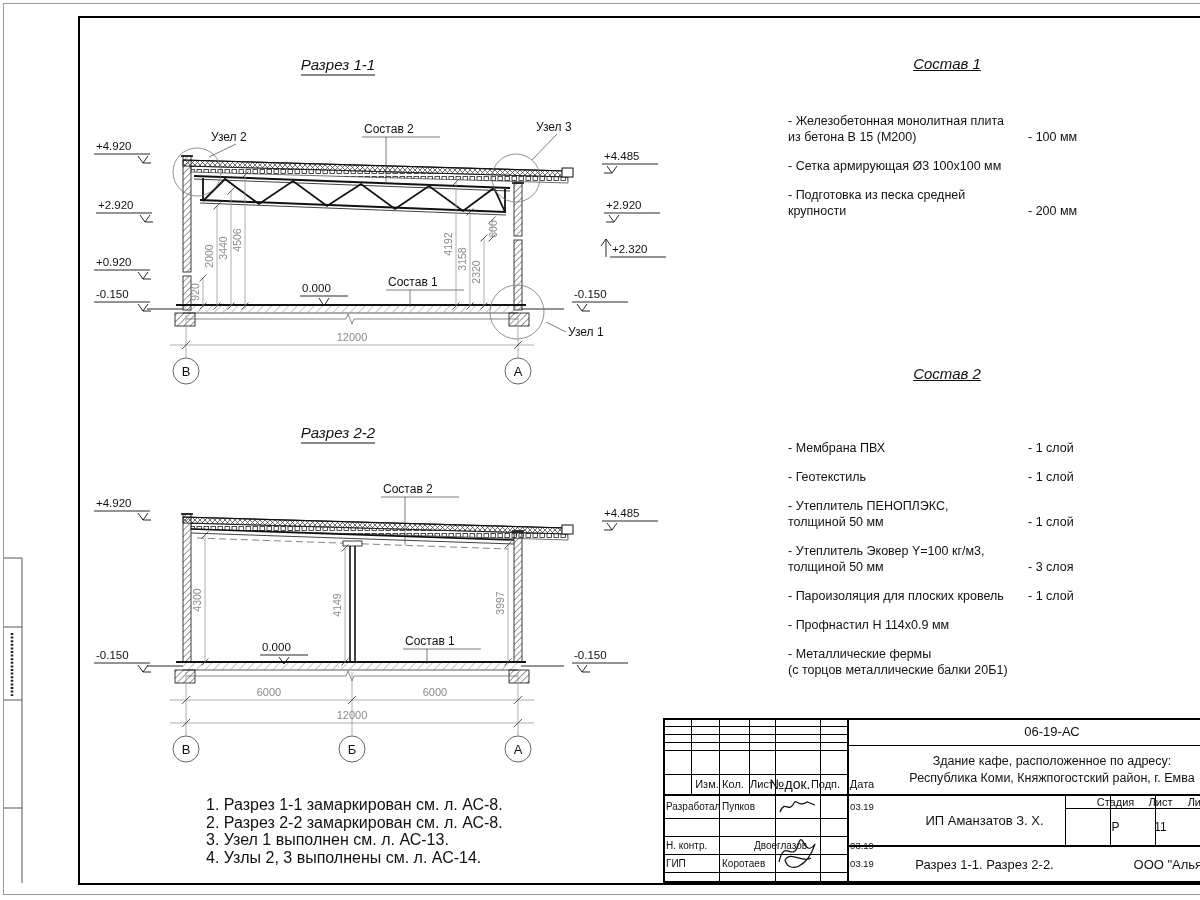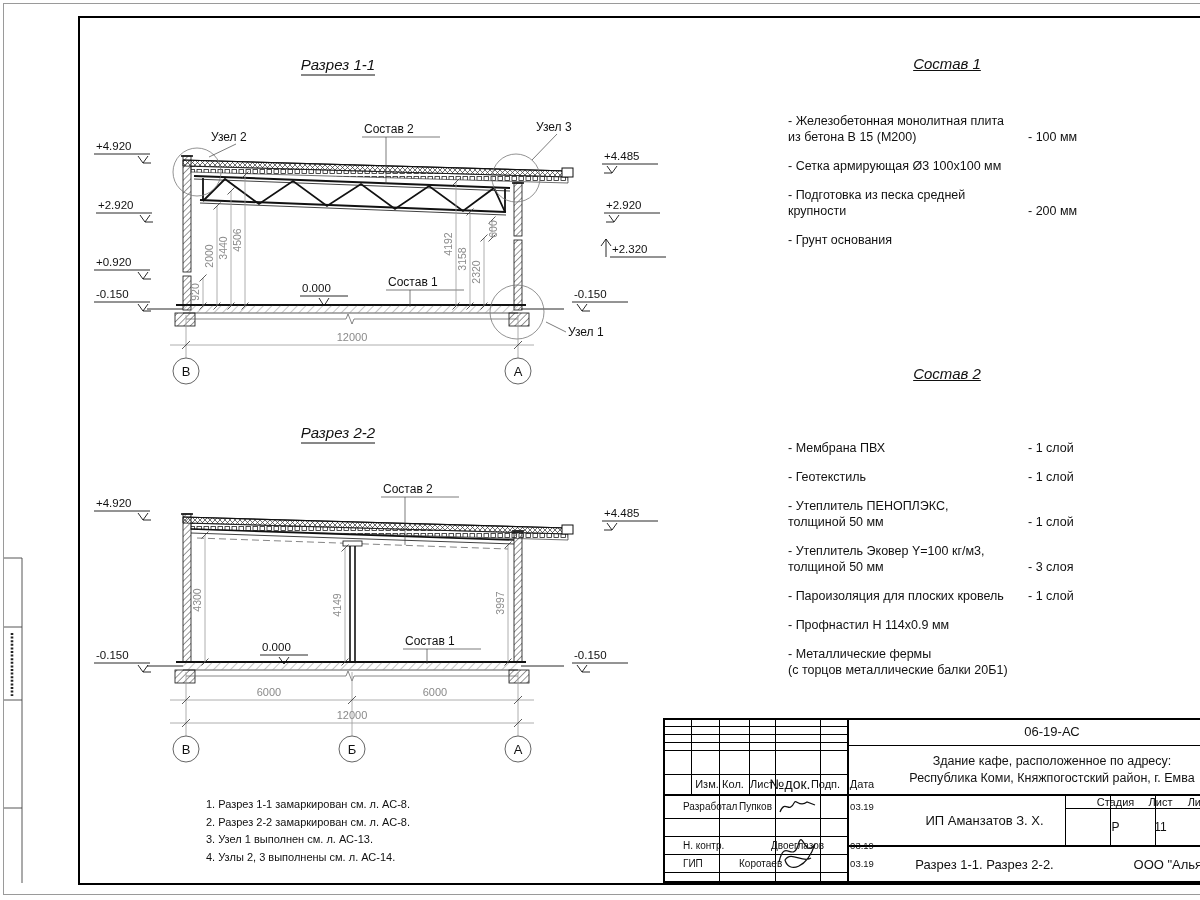--- a/index.html
+++ b/index.html
@@ -11,26 +11,26 @@
                 border-left:1px solid #9a9a9a;border-bottom:1px solid #9a9a9a;}
   
   .frame-line{background:#000;}
   
   .comp-title{font-size:15px;font-style:italic;text-decoration:underline;text-align:center;width:180px;}
   .comp-list{width:330px;font-size:12.5px;line-height:16px;}
   .comp-item{display:flex;align-items:flex-end;margin-bottom:13px;}
   .comp-name{width:240px;white-space:pre-line;}
   .comp-val{flex:1;white-space:nowrap;}
   
-  .notes{font-size:11px;line-height:17.5px;}
+  .notes{font-size:16px;line-height:17.5px;}
   
   #tb{left:663px;top:718px;width:537px;height:165px;}
   .tbl{position:absolute;background:#000;}
   .tbt{position:absolute;font-size:11px;display:flex;align-items:center;justify-content:center;text-align:center;padding-left:28px;}
-  .left-small{font-size:10px;justify-content:flex-start;padding-left:20px;}
+  .left-small{font-size:10px;justify-content:flex-start;padding-left:3px;}
   svg{position:absolute;left:0;top:0;}
   svg text{font-family:"Liberation Sans", sans-serif;}
   .lbl{font-size:12px;fill:#111;}
   .elev{font-size:11.5px;fill:#111;}
   .dim{font-size:11px;fill:#8a8a8a;}
   .vdim{font-size:10.5px;fill:#8a8a8a;}
   .axis{font-size:13px;fill:#111;}
   .sect-title{font-size:15px;font-style:italic;fill:#111;}
 </style>
 </head>
@@ -335,24 +335,20 @@
       </div>
     <div class="comp-item">
         <div class="comp-name">- Сетка армирующая Ø3 100x100 мм</div>
         <div class="comp-val"></div>
       </div>
     <div class="comp-item">
         <div class="comp-name">- Подготовка из песка средней
 крупности</div>
         <div class="comp-val">- 200 мм</div>
       </div>
-    <div class="comp-item">
-        <div class="comp-name">- Грунт основания</div>
-        <div class="comp-val"></div>
-      </div>
   </div>
 
   <div class="abs comp-title" style="left:857px;top:365px;">Состав 2</div>
   <div class="abs comp-list" style="left:788px;top:440px;">
     <div class="comp-item">
         <div class="comp-name">- Мембрана ПВХ</div>
         <div class="comp-val">- 1 слой</div>
       </div>
     <div class="comp-item">
         <div class="comp-name">- Геотекстиль</div>

